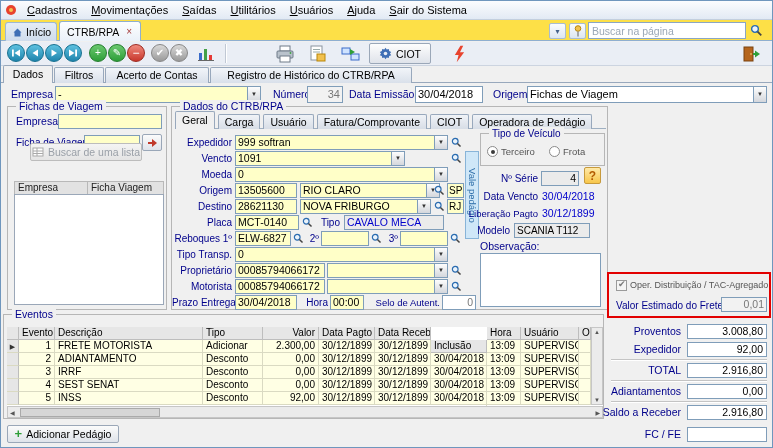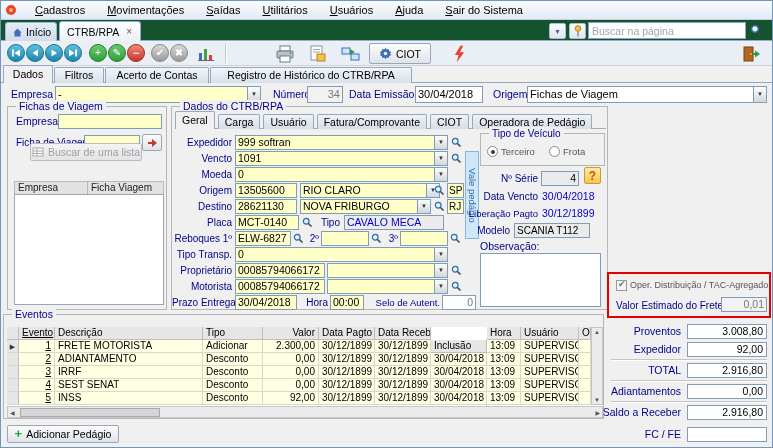--- a/index.html
+++ b/index.html
@@ -3,26 +3,26 @@
 <meta charset="utf-8">
 <style>
   * { box-sizing:border-box; margin:0; padding:0; }
   html,body { background:#fff; }
   #app{ position:relative; width:773px; height:448px; border:1px solid #6f96bd; background:#f0f0f0;
         font-family:"Liberation Sans",sans-serif; font-size:11px; color:#000; overflow:hidden; }
 
   
   .menubar{ position:absolute; left:0; top:0; right:0; height:19px; display:flex; align-items:center;
             padding:0 4px; background:linear-gradient(#fbfcfe,#e2eaf4); border-bottom:1px solid #c3cfde; }
-  .menu-item{ display:inline-block; padding:1px 7px; cursor:default;margin-left:8px; }
+  .menu-item{ display:inline-block; padding:1px 7px; cursor:default; }
   .menu-item::first-letter{ text-decoration:underline; }
   .appicon{ display:inline-block; margin-right:3px; line-height:0; }
 
   
-  .tabrow{ position:absolute; left:0; top:19px; right:0; height:21px; background:#14532d; border-bottom:1px solid #8fafd0; }
+  .tabrow{ position:absolute; left:0; top:19px; right:0; height:21px; background:#fde047; border-bottom:1px solid #8fafd0; }
   .doc-tab{ position:absolute; top:2px; height:19px; border:1px solid #9db8d4; border-bottom:none;
             border-radius:3px 3px 0 0; background:linear-gradient(#e4ecf6,#cfdcec);
             display:flex; align-items:center; gap:4px; padding:0 7px; font-size:10.5px; }
   .doc-tab.active{ top:1px; height:20px; background:linear-gradient(#fdfefe,#eaf1f9); border-color:#8fafd0; }
   .tab-close{ color:#a33b3b; font-size:10px; line-height:10px; margin-left:3px; cursor:pointer; }
   .mini-btn{ position:absolute; top:3px; width:17px; height:16px; border:1px solid #a8bcd2; background:linear-gradient(#fafcfe,#dde6f1);
              border-radius:2px; display:flex; align-items:center; justify-content:center; font-size:8px; color:#44618a; }
   .search-input{ position:absolute; left:587px; top:2px; width:158px; height:17px; border:1px solid #8aa6c4;
                  font-family:"Liberation Sans",sans-serif; font-size:10.5px; padding:0 3px; color:#333; }
   .search-input::placeholder{ color:#9aa7b6; }
@@ -99,21 +99,21 @@
   .redbox{ position:absolute; left:606px; top:189px; width:164px; height:46px; border:2px solid #e20000; }
 
   
   .egrid{ position:absolute; left:3px; top:12px; width:596px; height:91px; background:#fff; }
   .ghead{ display:flex; height:13px; }
   .erow{ display:flex; background:#ffffe4; height:13px; }
   .gc{ flex:none; height:13px; line-height:12px; font-size:10px; padding:0 3px; white-space:nowrap; overflow:hidden;
        border-right:1px solid #dadac2; border-bottom:1px solid #dadac2; }
   .gh{ background:#e6e6e6; border-right:1px solid #bdbdbd; border-bottom:1px solid #bdbdbd; color:#000; }
   .gc-sel{ width:12px; background:#e6e6e6; border-right-color:#bdbdbd; padding:0 1px; font-size:7px; line-height:13px; text-align:center; color:#333; }
-  .gc-evento{ width:36px; text-align:right;text-decoration:underline; }
+  .gc-evento{ width:36px; text-align:right; }
   .gc-desc{ width:148px; } .gc-tipo{ width:60px; } .gc-valor{ width:56px; text-align:right; }
   .gc-dp{ width:56px; } .gc-dr{ width:56px; } .gc-inc{ width:56px;margin-top:13px; } .gc-hora{ width:34px; }
   .gc-usr{ width:58px; } .gc-o{ width:12px; }
   .vscroll{ position:absolute; right:0; top:0; width:12px; height:78px; background:#ebebeb; border:1px solid #c6c6c6;
             font-size:6px; color:#555; text-align:center; }
   .vscroll .up{ position:absolute; top:1px; left:0; right:0; } .vscroll .dn{ position:absolute; bottom:1px; left:0; right:0; }
   .hscroll{ position:absolute; left:0; top:79px; width:596px; height:12px; background:#ebebeb; border:1px solid #c6c6c6;
             font-size:6px; color:#555; }
   .hscroll .lf{ position:absolute; left:2px; top:2px; } .hscroll .rt{ position:absolute; right:2px; top:2px; }
   .hthumb{ position:absolute; left:12px; top:1px; width:140px; height:9px; background:#d6d6d6; border:1px solid #aaa; }
@@ -360,21 +360,21 @@
       <div class="f yellow combo" style="left:63px;top:28px;width:213px">
         <span>999 softran</span>
         <span class="dd">▼</span>
       </div>
       <span class="mag" style="left:279px;top:30px"><svg width="11" height="11" viewBox="0 0 12 12">
             <circle cx="4.6" cy="4.6" r="3.1" fill="#eaf3fb" stroke="#2b6cb0" stroke-width="1.3"></circle>
             <line x1="7" y1="7" x2="10.4" y2="10.4" stroke="#444" stroke-width="1.6"></line>
           </svg></span>
 
       <span class="dlbl" style="top:44px">Vencto</span>
-      <div class="f yellow combo" style="left:63px;top:44px;width:213px">
+      <div class="f yellow combo" style="left:63px;top:44px;width:170px">
         <span>1091</span>
         <span class="dd">▼</span>
       </div>
       <span class="mag" style="left:279px;top:46px"><svg width="11" height="11" viewBox="0 0 12 12">
             <circle cx="4.6" cy="4.6" r="3.1" fill="#eaf3fb" stroke="#2b6cb0" stroke-width="1.3"></circle>
             <line x1="7" y1="7" x2="10.4" y2="10.4" stroke="#444" stroke-width="1.6"></line>
           </svg></span>
 
       <span class="dlbl" style="top:60px">Moeda</span>
       <div class="f yellow combo" style="left:63px;top:60px;width:213px">

